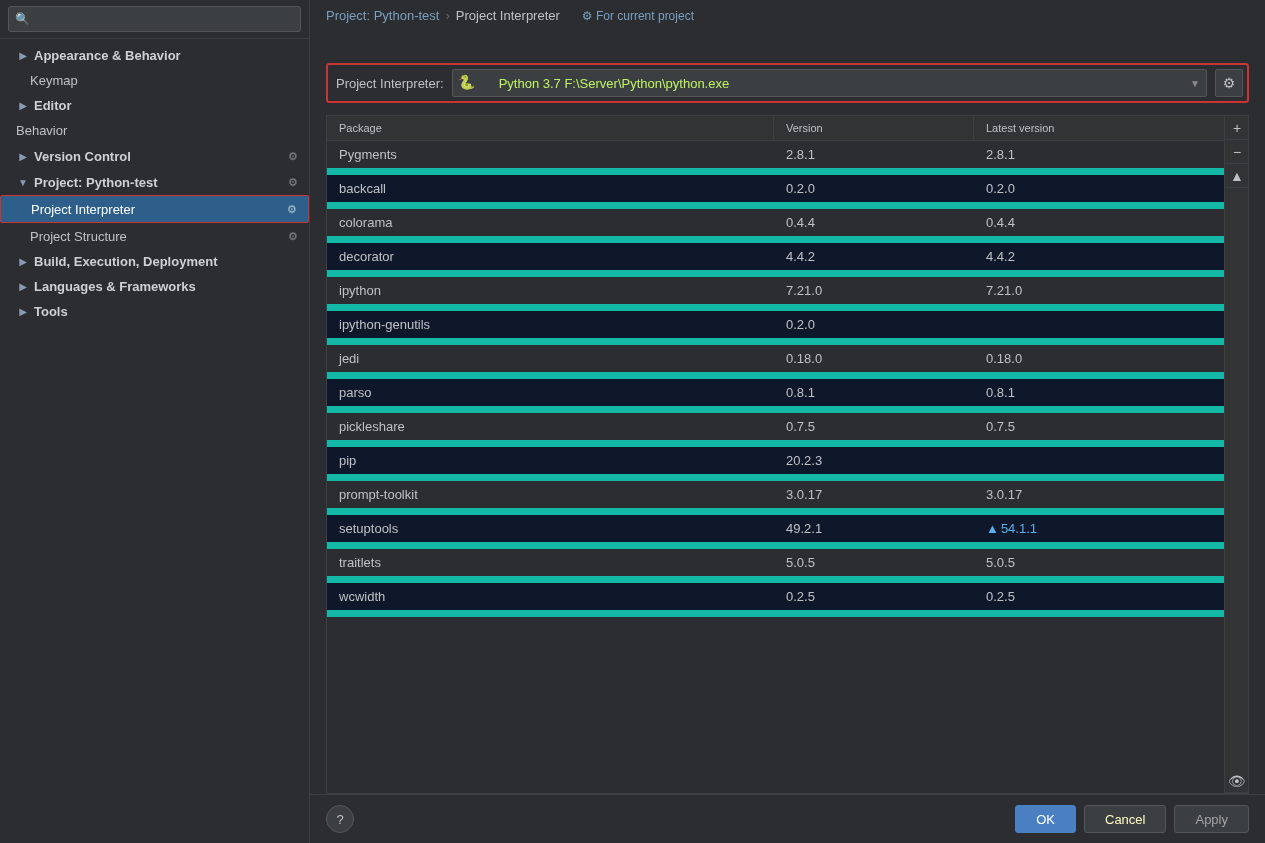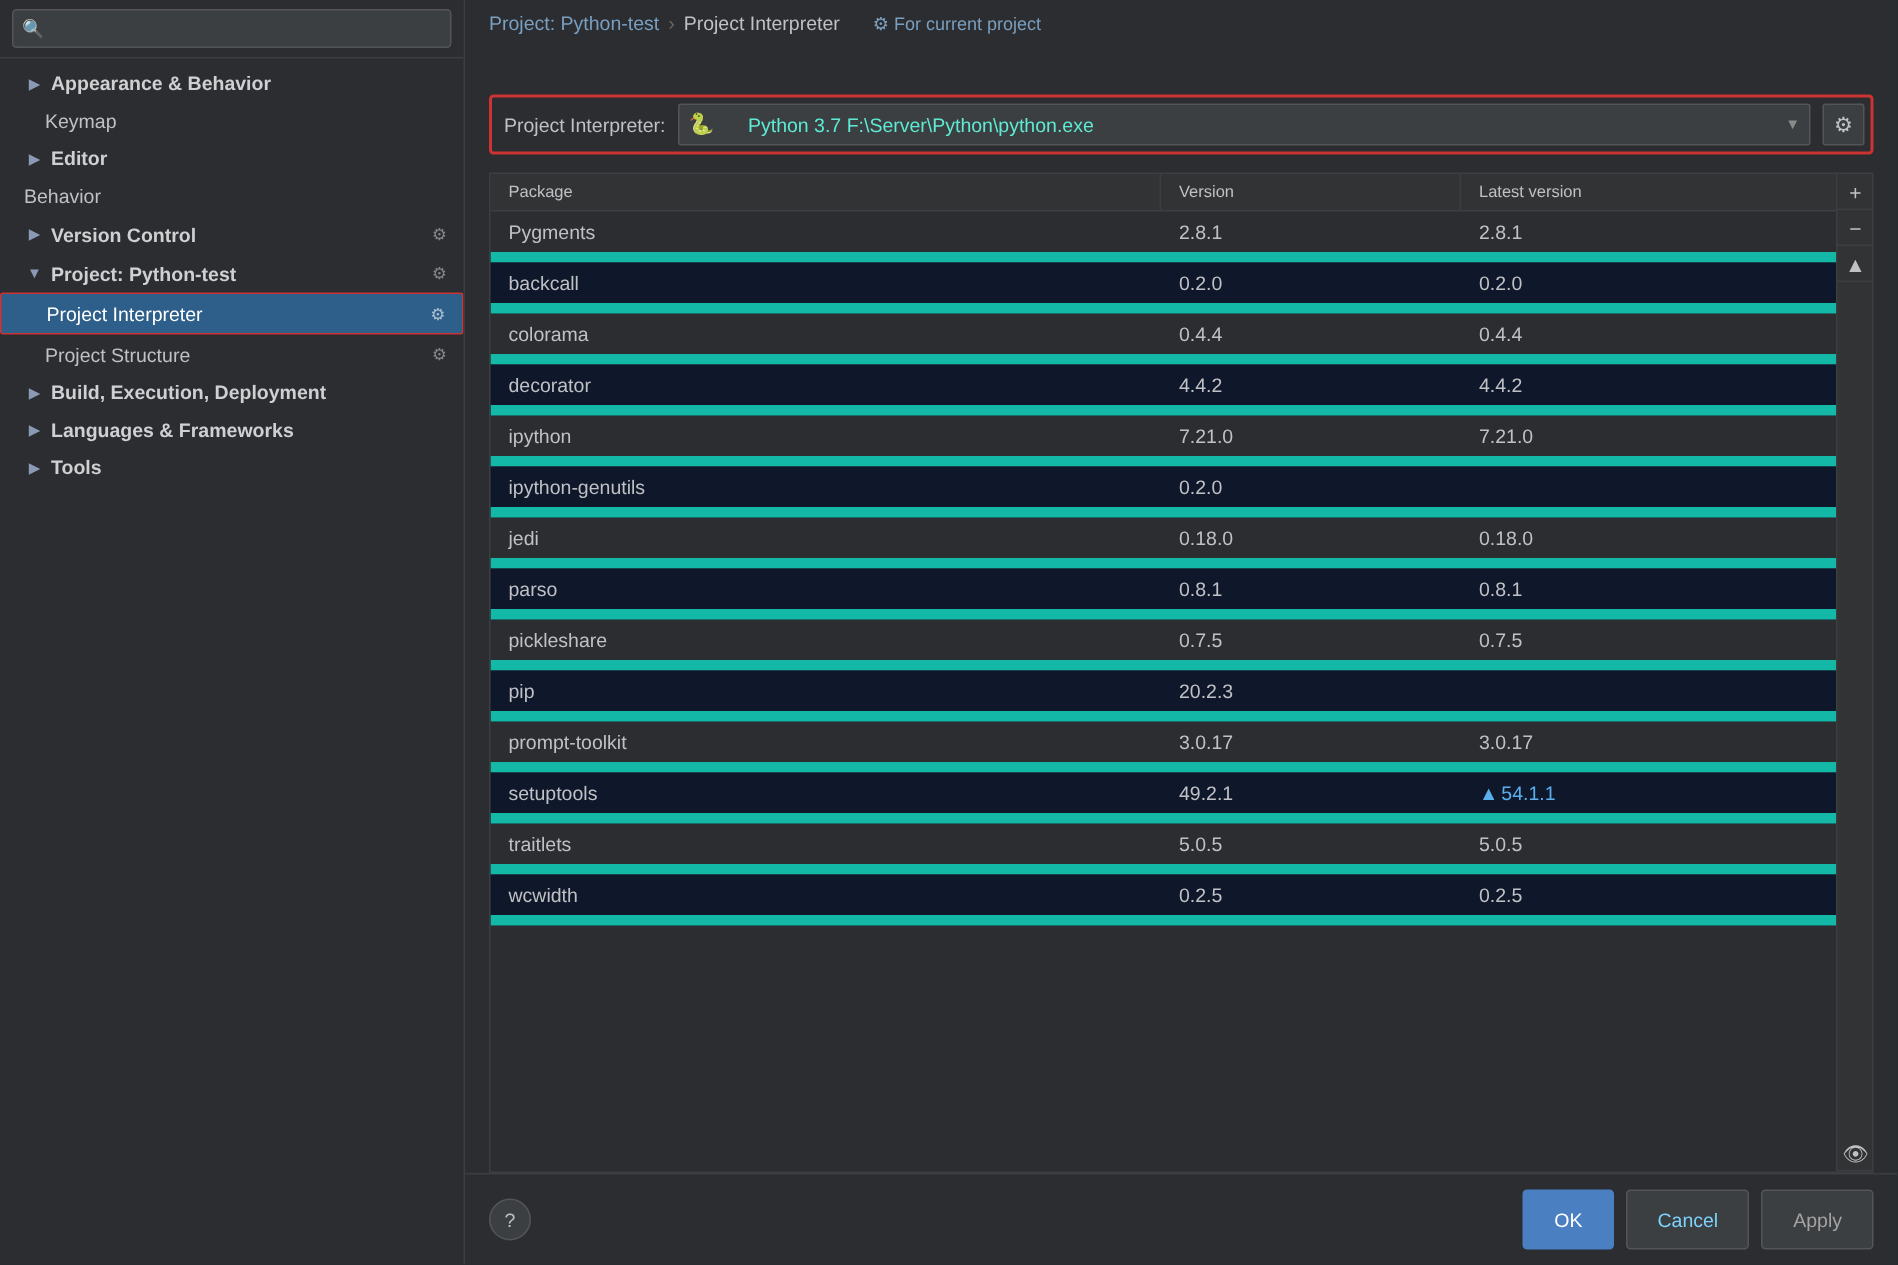--- a/index.html
+++ b/index.html
@@ -159,21 +159,21 @@
       position: relative;
     }
     .python-icon {
       width: 18px;
       height: 18px;
       margin-right: 6px;
       font-size: 14px;
     }
     .interpreter-value {
       flex: 1;
-      color: #5eead4;
+      color: #bef264;
       font-size: 13px;
       padding-left: 16px;
     }
     .dropdown-arrow {
       color: #8a8a8a;
       font-size: 10px;
       margin-left: 4px;
     }
     .settings-btn {
       width: 28px;
@@ -282,38 +282,38 @@
       background: #3c3f41;
       display: flex;
       align-items: center;
       justify-content: center;
       cursor: pointer;
       color: #bfc1c5;
       font-size: 13px;
       margin-right: auto;
     }
     .dialog-btn {
-      height: 40px;
+      height: 28px;
       padding: 0 20px;
       border-radius: 3px;
       border: 1px solid #555;
       cursor: pointer;
       font-size: 13px;
       display: flex;
       align-items: center;
       justify-content: center;
     }
     .btn-ok {
       background: #4a7fc1;
       border-color: #4a7fc1;
       color: #ffffff;
     }
     .btn-cancel {
       background: #3c3f41;
-      color: #7dd3fc;
+      color: #fef9c3;
     }
     .btn-apply {
       background: #3c3f41;
       color: #a3a3a3;
     }
   </style>
 </head>
 <body>
 
 <div class="main-layout">

